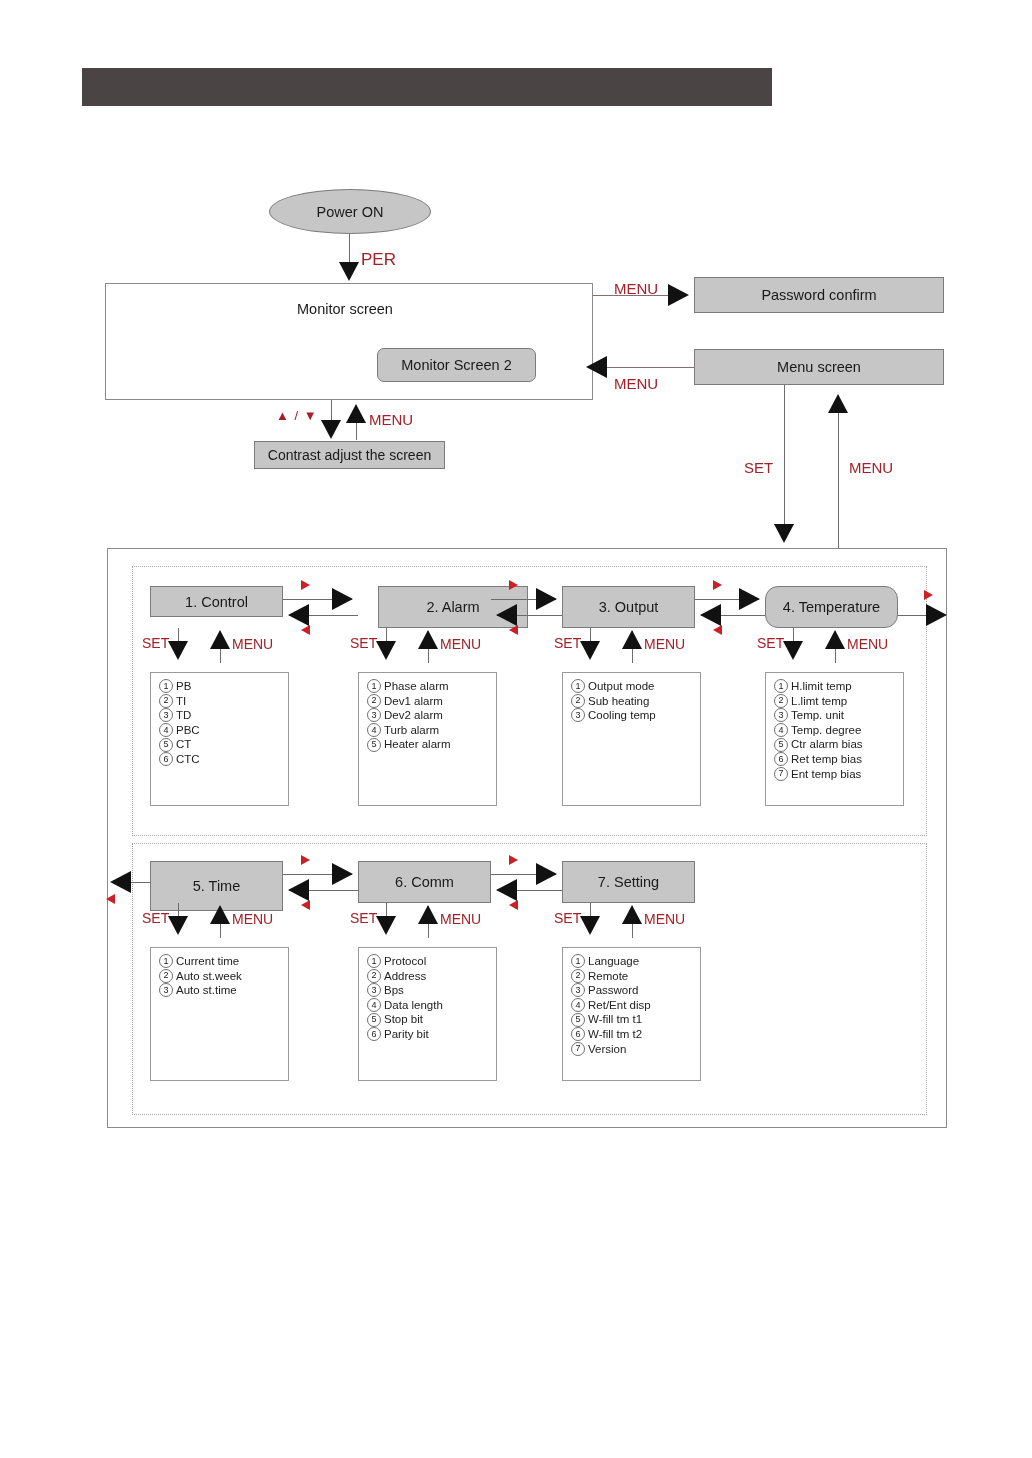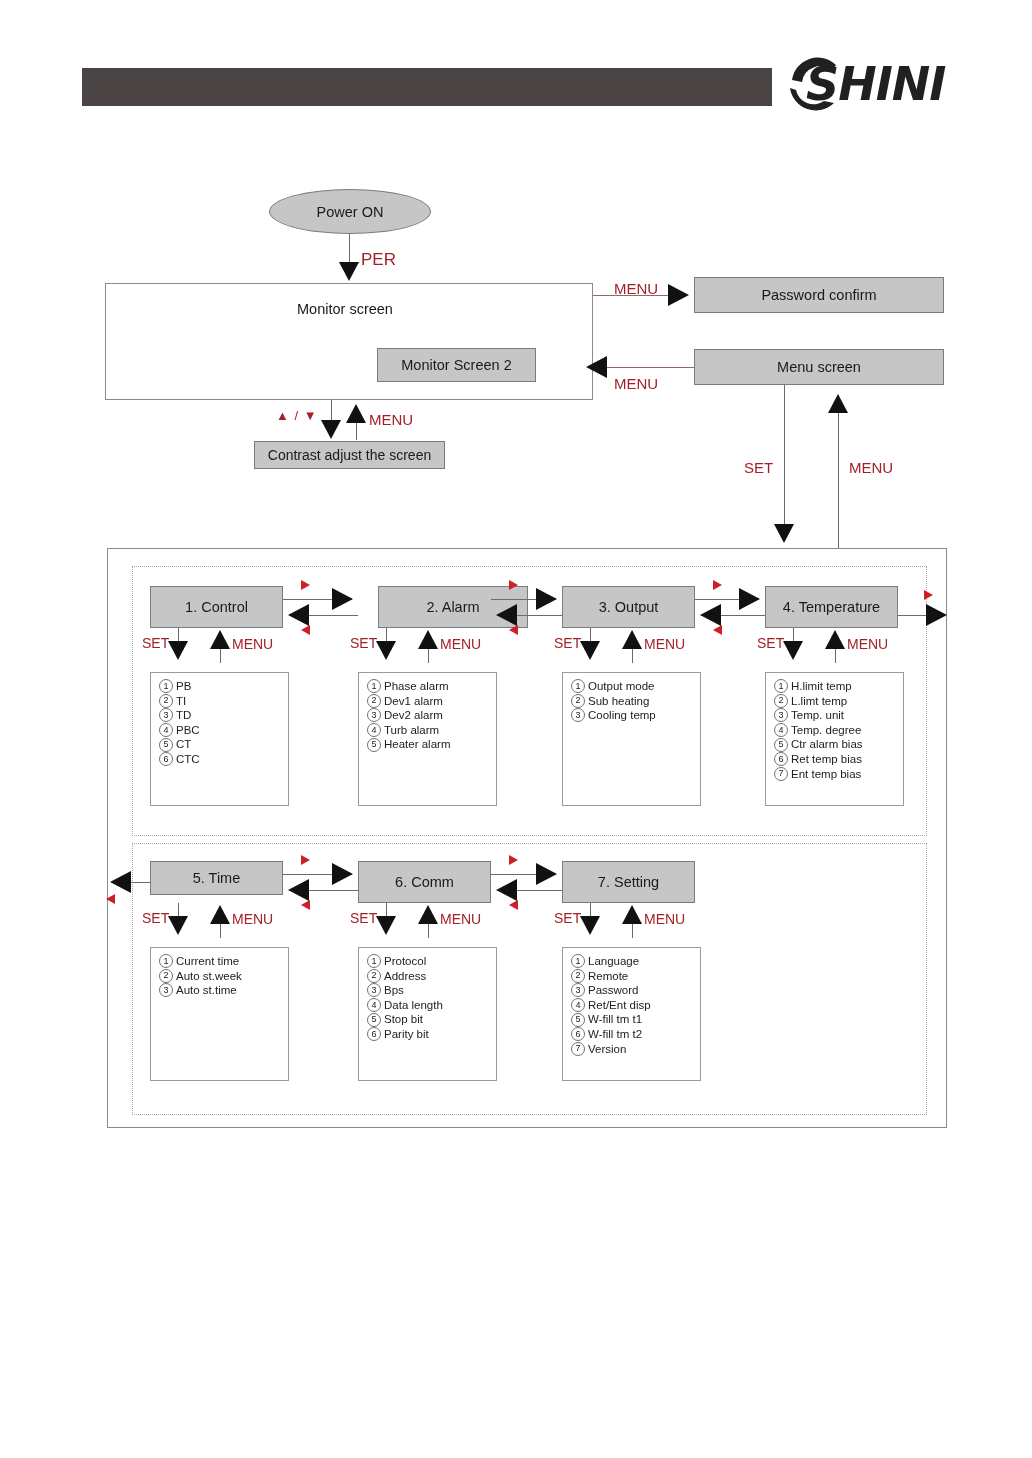--- a/index.html
+++ b/index.html
@@ -58,37 +58,30 @@
         font-size:9px;line-height:1;margin-right:3px;flex:0 0 12px;color:#222;}
 
   .setmenu{position:absolute;font-size:14px;color:#a32128;white-space:nowrap;}
 </style>
 </head>
 <body>
 
 <div class="page">
 
   <div class="hdr-bar"></div>
-  <div class="logo">
-    <svg class="logo-arc" width="120" height="62" viewBox="0 0 120 62">
-      <path d="M52 11 A26 26 0 0 0 8 26 L18 28 A18 18 0 0 1 48 17 Z" fill="#221f1f"></path>
-      <path d="M6 34 A26 26 0 0 0 50 49 L40 47 A18 18 0 0 1 12 36 Z" fill="#221f1f"></path>
-    </svg>
-    <div class="logo-text">SHINI</div>
-  </div>
 
   <div class="oval" style="left:269px;top:189px;width:162px;height:45px;">Power ON</div>
 
   <div class="ln-v" style="left:349px;top:234px;height:36px;"></div>
   <div class="ar ar-d" style="left:339px;top:262px;"></div>
   <div class="red" style="left:361px;top:250px;font-size:17px;">PER</div>
 
   <div class="wbox" style="left:105px;top:283px;width:488px;height:117px;border:1px solid #8a8a8a;"></div>
   <div class="plain-label" style="left:297px;top:301px;">Monitor screen</div>
-  <div class="gbox" style="left:377px;top:348px;width:159px;height:34px;">Monitor Screen 2</div>
+  <div class="gbox" style="left:377px;top:348px;width:159px;height:34px;border-radius:7px;">Monitor Screen 2</div>
 
   <div class="ln-h-red" style="left:593px;top:295px;width:83px;"></div>
   <div class="ar ar-r" style="left:668px;top:284px;"></div>
   <div class="red" style="left:614px;top:280px;">MENU</div>
   <div class="gbox" style="left:694px;top:349px;width:250px;height:36px;">Menu screen</div>
 
   <div class="gbox" style="left:694px;top:277px;width:250px;height:36px;">Password confirm</div>
   <div class="ln-h-red" style="left:604px;top:367px;width:90px;"></div>
   <div class="ar ar-l" style="left:586px;top:356px;"></div>
   <div class="red" style="left:614px;top:375px;">MENU</div>
@@ -106,21 +99,21 @@
   <div class="red" style="left:744px;top:459px;">SET</div>
   <div class="ln-v" style="left:838px;top:395px;height:153px;"></div>
   <div class="ar ar-u" style="left:828px;top:394px;"></div>
   <div class="red" style="left:849px;top:459px;">MENU</div>
 
   <div class="outer-frame"></div>
   <div class="dot-frame" style="left:132px;top:566px;width:795px;height:270px;"></div>
   <div class="dot-frame" style="left:132px;top:843px;width:795px;height:272px;"></div>
 
   <div id="row1">
-      <div class="gbox" style="left: 150px; top: 586px; width: 133px; height: 42px;">
+      <div class="gbox" style="left: 150px; top: 586px; width: 133px; height: 31px;">
         <span>1. Control</span>
       </div>
       <div class="setmenu" style="left: 142px; top: 635px;">SET</div>
       <div class="ln-v" style="left: 178px; top: 628px; height: 30px;"></div>
       <div class="ar ar-d" style="left: 168px; top: 641px;"></div>
       <div class="ln-v" style="left: 220px; top: 631px; height: 32px;"></div>
       <div class="ar ar-u" style="left: 210px; top: 630px;"></div>
       <div class="setmenu" style="left: 232px; top: 636px;">MENU</div>
       <div class="wbox" style="left: 150px; top: 672px; width: 139px; height: 134px;">
         <div class="mlist">
@@ -219,21 +212,21 @@
             <span>Cooling temp</span>
           </div>
         </div>
       </div>
       <div class="ln-h" style="left: 695px; top: 599px; width: 64px;"></div>
       <div class="ar ar-r" style="left: 739px; top: 588px;"></div>
       <div class="ln-h" style="left: 701px; top: 615px; width: 64px;"></div>
       <div class="ar ar-l" style="left: 700px; top: 604px;"></div>
       <div class="tr tr-r" style="left: 713px; top: 580px;"></div>
       <div class="tr tr-l" style="left: 713px; top: 625px;"></div>
-      <div class="gbox" style="left: 765px; top: 586px; width: 133px; height: 42px;">
+      <div class="gbox" style="left: 765px; top: 586px; width: 133px; height: 42px; border-radius: 13px;">
         <span>4. Temperature</span>
       </div>
       <div class="setmenu" style="left: 757px; top: 635px;">SET</div>
       <div class="ln-v" style="left: 793px; top: 628px; height: 30px;"></div>
       <div class="ar ar-d" style="left: 783px; top: 641px;"></div>
       <div class="ln-v" style="left: 835px; top: 631px; height: 32px;"></div>
       <div class="ar ar-u" style="left: 825px; top: 630px;"></div>
       <div class="setmenu" style="left: 847px; top: 636px;">MENU</div>
       <div class="wbox" style="left: 765px; top: 672px; width: 139px; height: 134px;">
         <div class="mlist">
@@ -266,21 +259,21 @@
             <span>Ent temp bias</span>
           </div>
         </div>
       </div>
       <div class="ln-h" style="left: 898px; top: 615px; width: 34px;"></div>
       <div class="ar ar-r" style="left: 926px; top: 604px;"></div>
       <div class="tr tr-r" style="left: 924px; top: 590px;"></div>
     </div>
 
   <div id="row2">
-      <div class="gbox" style="left: 150px; top: 861px; width: 133px; height: 34px;">
+      <div class="gbox" style="left: 150px; top: 861px; width: 133px; height: 50px;">
         <span>5. Time</span>
       </div>
       <div class="setmenu" style="left: 142px; top: 910px;">SET</div>
       <div class="ln-v" style="left: 178px; top: 903px; height: 30px;"></div>
       <div class="ar ar-d" style="left: 168px; top: 916px;"></div>
       <div class="ln-v" style="left: 220px; top: 906px; height: 32px;"></div>
       <div class="ar ar-u" style="left: 210px; top: 905px;"></div>
       <div class="setmenu" style="left: 232px; top: 911px;">MENU</div>
       <div class="wbox" style="left: 150px; top: 947px; width: 139px; height: 134px;">
         <div class="mlist">

